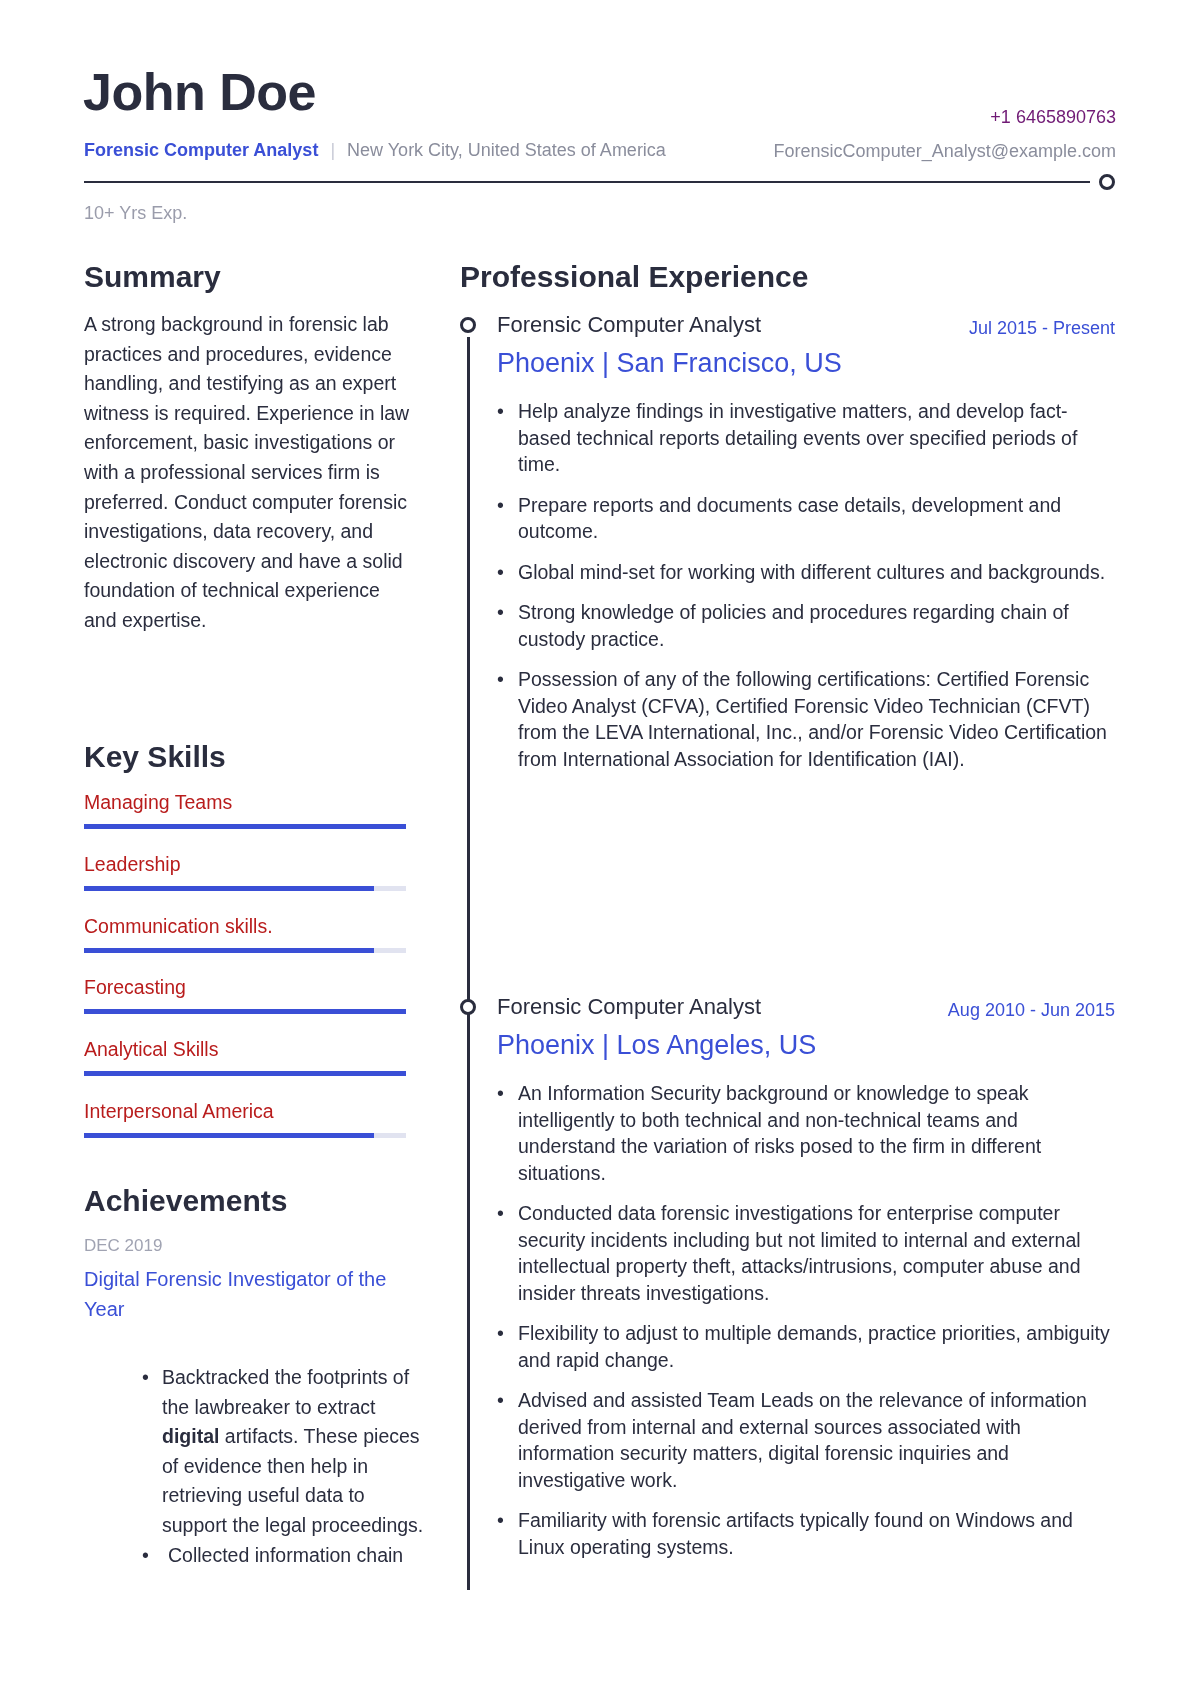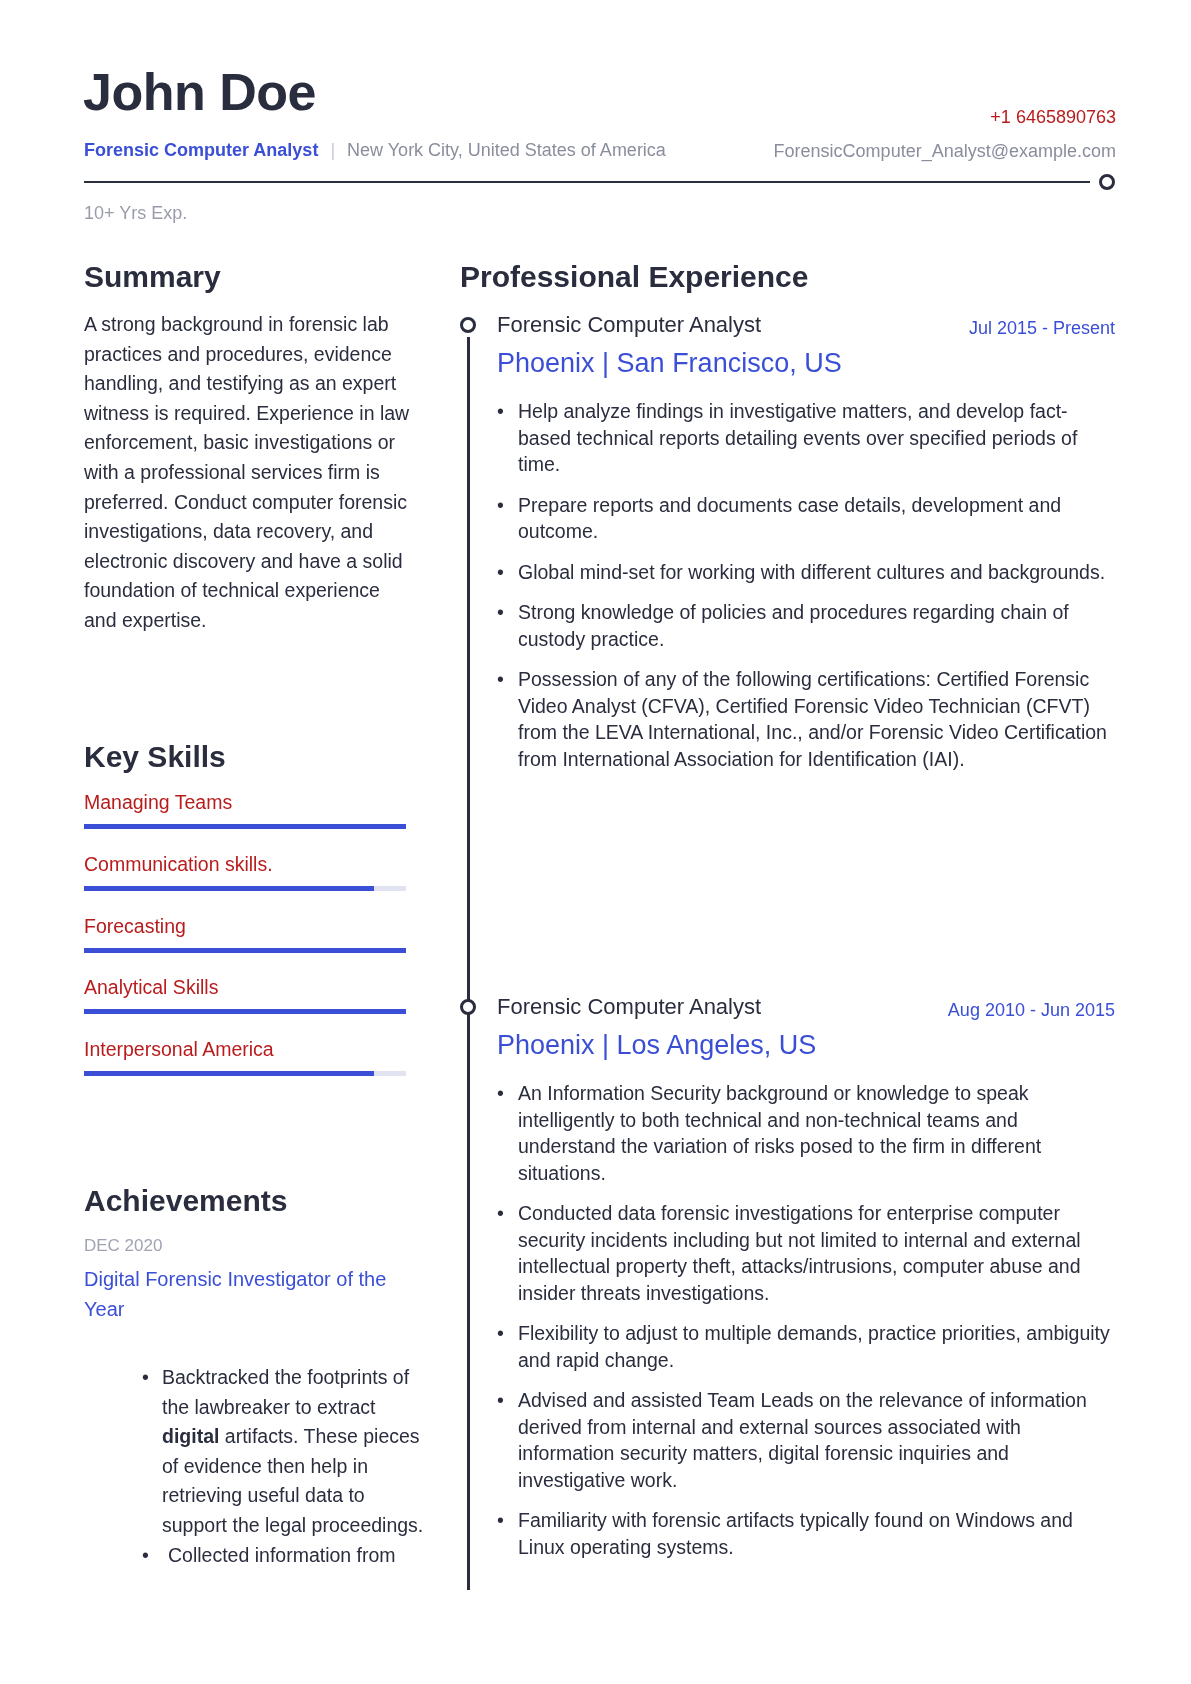--- a/index.html
+++ b/index.html
@@ -1,20 +1,20 @@
 <!DOCTYPE html>
 <html><head>
 <meta charset="utf-8">
 <style>
   html, body { margin: 0; padding: 0; background: #ffffff; }
   body { width: 1191px; height: 1684px; position: relative; overflow: hidden;
          font-family: "Liberation Sans", sans-serif; color: #2a2d3e; }
   .abs { position: absolute; }
   .name { left: 83px; top: 66px; font-size: 52px; font-weight: 700; color: #2a2d3e; letter-spacing: -0.5px; line-height: 1; }
-  .phone { right: 75px; top: 107px; font-size: 18px; color: #b91c1c; }
+  .phone { right: 75px; top: 107px; font-size: 18px; color: #701a75; }
   .subline { left: 84px; top: 140px; font-size: 18px; white-space: nowrap; }
   .role { color: #3a4fd6; font-weight: 700; }
   .sep { color: #c8cad6; margin: 0 12px; }
   .loc { color: #8a8d9c; }
   .email { right: 75px; top: 141px; font-size: 18px; color: #8a8d9c; }
   .rule { left: 84px; top: 181px; width: 1006px; height: 2px; background: #2a2d3e; }
   .rule-dot { left: 1099px; top: 174px; width: 10px; height: 10px; border: 3px solid #2a2d3e; border-radius: 50%; box-sizing: content-box; }
   .yrs { left: 84px; top: 203px; font-size: 18px; color: #9a9cab; }
 
   h2 { margin: 0; font-size: 30px; font-weight: 700; color: #2a2d3e; }
@@ -65,20 +65,26 @@
 
 <h2 class="abs left skills-title">Key Skills</h2>
 <div class="abs left skills" id="skills-list">
     <div class="skill">
       <div class="skill-label">Managing Teams</div>
       <div class="bar">
         <div class="bar-fill" style="width: 100%;"></div>
       </div>
     </div>
     <div class="skill">
+      <div class="skill-label">Leadership</div>
+      <div class="bar">
+        <div class="bar-fill" style="width: 90%;"></div>
+      </div>
+    </div>
+    <div class="skill">
       <div class="skill-label">Communication skills.</div>
       <div class="bar">
         <div class="bar-fill" style="width: 90%;"></div>
       </div>
     </div>
     <div class="skill">
       <div class="skill-label">Forecasting</div>
       <div class="bar">
         <div class="bar-fill" style="width: 100%;"></div>
       </div>
@@ -91,25 +97,25 @@
     </div>
     <div class="skill">
       <div class="skill-label">Interpersonal America</div>
       <div class="bar">
         <div class="bar-fill" style="width: 90%;"></div>
       </div>
     </div>
   </div>
 
 <h2 class="abs left ach-title">Achievements</h2>
-<div class="abs left ach-date">DEC 2020</div>
+<div class="abs left ach-date">DEC 2019</div>
 <div class="abs left ach-name">Digital Forensic Investigator of the Year</div>
 <ul class="abs ach-list">
   <li><span>Backtracked the footprints of the lawbreaker to extract </span><b>digital</b><span> artifacts. These pieces of evidence then help in retrieving useful data to support the legal proceedings.</span></li>
-  <li class="indent"><span class="t">Collected information from</span></li>
+  <li class="indent"><span class="t">Collected information chain</span></li>
 </ul>
 
 <h2 class="abs right pe-title">Professional Experience</h2>
 
 <div class="abs timeline-line" style="top:337px; height:348px;"></div>
 <div class="abs timeline-line" style="top:342px; height:1248px;"></div>
 
 <div class="abs tl-dot" style="left:460px; top:317px;"></div>
 <div class="abs job-title" style="left:497px; top:312px;">Forensic Computer Analyst</div>
 <div class="abs job-date" style="right:76px; top:318px;">Jul 2015 - Present</div>

